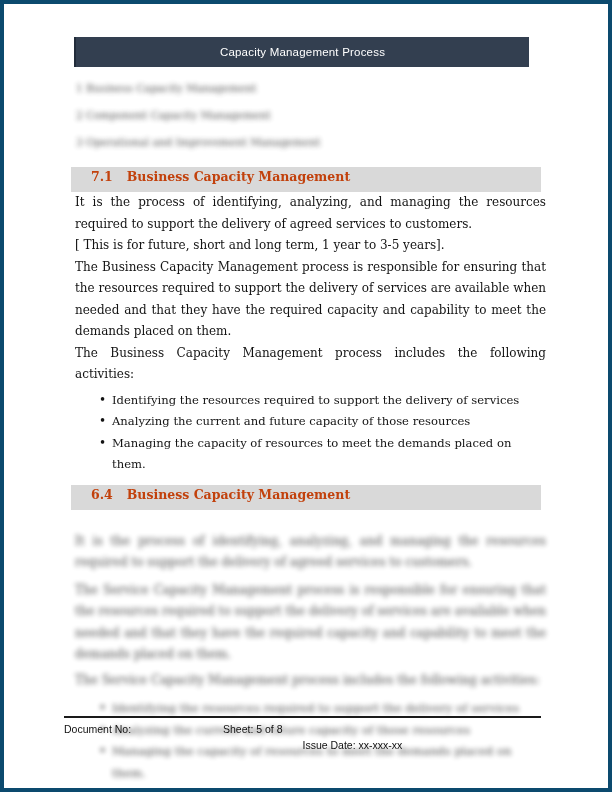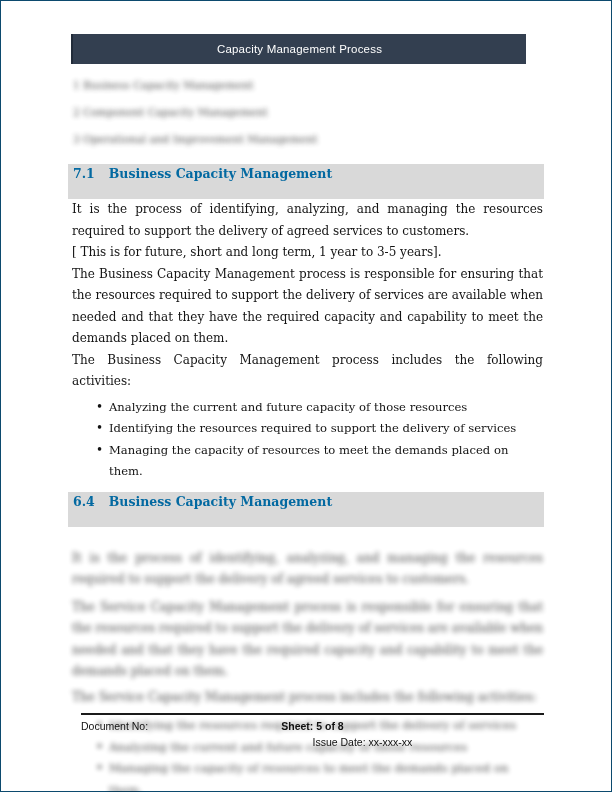--- a/index.html
+++ b/index.html
@@ -2,21 +2,21 @@
 <html><head>
 <meta charset="utf-8">
 <style>
   html, body { margin:0; padding:0; }
   body {
     width:612px; height:792px; background:#ffffff; overflow:hidden;
     font-family:"DejaVu Serif", serif; color:#161616; position:relative;
   }
   .page {
     position:absolute; inset:0;
-    border:1px solid #0c4a6e; background:#ffffff;
+    border:4px solid #0c4a6e; background:#ffffff;
   }
   .content { padding:0 67px 0 67px; }
 
   
   .title-bar {
     margin:33px 0 0 3px; width:453px; height:30px;
     background:#333F50; border-left:2px solid #222c3a;
     display:flex; align-items:center; justify-content:center;
   }
   .title-bar span {
@@ -26,22 +26,22 @@
 
   
   .toc { margin:15px 0 0 5px; }
   .toc-line {
     font-size:10.5px; line-height:13px; height:13px; margin-bottom:14px;
     color:#2b2b2b; filter:blur(2.6px); opacity:.8;
   }
 
   
   .band {
-    background:#D9D9D9; height:35px; line-height:19px;
-    padding-left:5px; font-weight:bold; font-size:12.5px; color:#0369a1;
+    background:#D9D9D9; height:25px; line-height:19px;
+    padding-left:20px; font-weight:bold; font-size:12.5px; color:#c2410c;
     white-space:nowrap;
   }
   .band .num { margin-right:14px; }
   .band-71 { margin-top:18px; }
   .band-72 { margin-top:9px; }
 
   
   p.body {
     margin:0 0 0 4px; width:471px; text-align:justify;
     font-size:12px; line-height:21.5px; color:#131313;
@@ -63,27 +63,27 @@
 
   
   .blurred-block { filter:blur(2.6px); opacity:.78; }
   .blurred-block .pA { margin-top:21px; }
   .blurred-block .pB { margin-top:6px; }
   .blurred-block .pC { margin-top:4px; }
   .blurred-block ul.bullets { margin-top:7px; }
 
   
   .footer {
-    position:absolute; left:80px; right:67px; top:712px;
+    position:absolute; left:60px; right:67px; top:712px;
     border-top:2px solid #1a1a1a; padding-top:3px;
     font-family:"Liberation Sans", sans-serif; font-size:10.5px; color:#111;
   }
   .footer-row { display:flex; line-height:16px; }
   .footer-row .l { flex:1; text-align:left; }
-  .footer-row .c { flex:1; text-align:center;font-weight:bold; }
+  .footer-row .c { flex:1; text-align:left; }
   .footer-row .r { flex:1; text-align:left; }
 </style>
 </head>
 <body>
 
 <div class="page">
   <div class="content">
 
     <div class="title-bar">
       <span>Capacity Management Process</span>
@@ -98,22 +98,22 @@
     <div class="band band-71">
       <span class="num">7.1</span><span>Business Capacity Management</span>
     </div>
 
     <p class="body p1">It is the process of identifying, analyzing, and managing the resources required to support the delivery of agreed services to customers.</p>
     <p class="body p2">[ This is for future, short and long term, 1 year to 3-5 years].</p>
     <p class="body p3">The Business Capacity Management process is responsible for ensuring that the resources required to support the delivery of services are available when needed and that they have the required capacity and capability to meet the demands placed on them.</p>
     <p class="body p4">The Business Capacity Management process includes the following activities:</p>
 
     <ul class="bullets">
+      <li>Identifying the resources required to support the delivery of services</li>
       <li>Analyzing the current and future capacity of those resources</li>
-      <li>Identifying the resources required to support the delivery of services</li>
       <li>Managing the capacity of resources to meet the demands placed on them.</li>
     </ul>
 
     <div class="band band-72">
       <span class="num">6.4</span><span>Business Capacity Management</span>
     </div>
 
     <div class="blurred-block">
       <p class="body pA">It is the process of identifying, analyzing, and managing the resources required to support the delivery of agreed services to customers.</p>
       <p class="body pB">The Service Capacity Management process is responsible for ensuring that the resources required to support the delivery of services are available when needed and that they have the required capacity and capability to meet the demands placed on them.</p>

